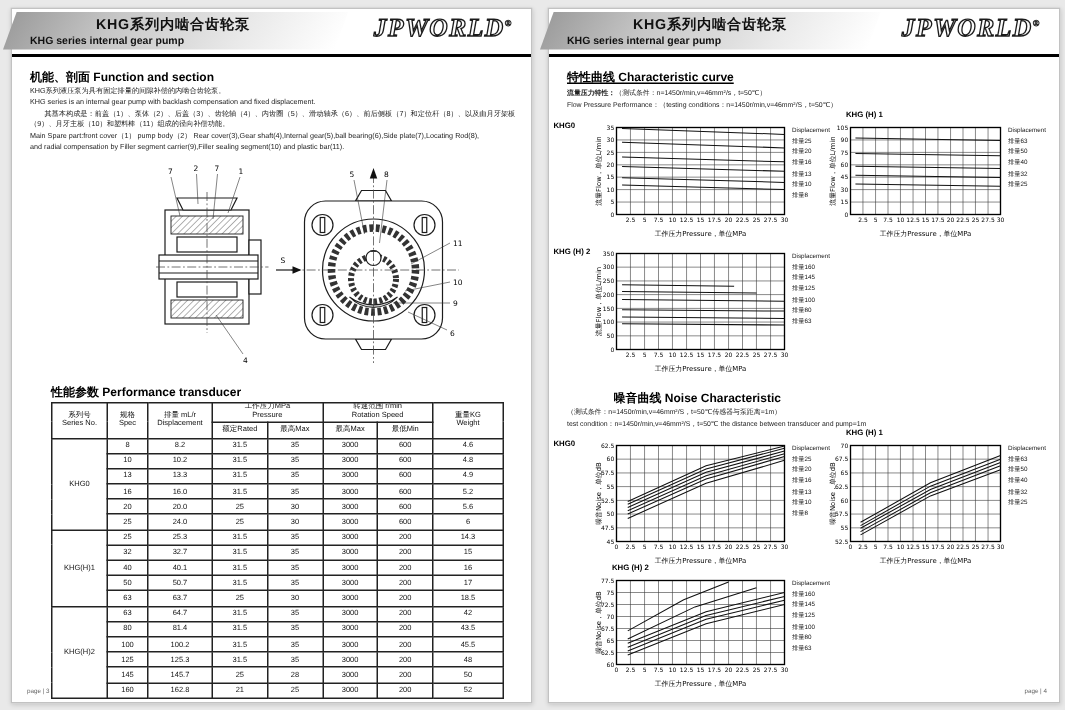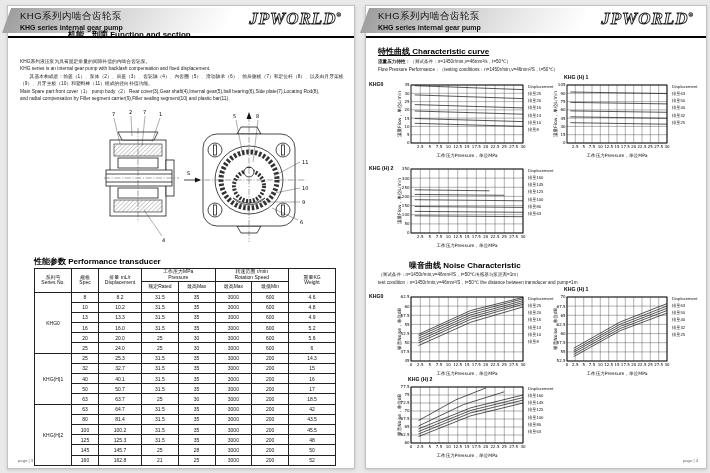--- a/index.html
+++ b/index.html
@@ -7,21 +7,21 @@
   .page{position:absolute;top:5px;height:462px;background:#fff;border:1px solid #c2c2c2;box-shadow:0 1px 3px rgba(0,0,0,.15);}
   .page-left{left:7px;width:346px;}
   .page-right{left:365px;width:340px;}
 
   
   .page-header{position:absolute;left:0;top:0;right:0;height:33px;}
   .header-band{position:absolute;left:-6px;top:2px;width:64%;height:25px;
     background:linear-gradient(105deg,#9d9d9d 0%,#c6c6c6 30%,#e9e9e9 70%,#ffffff 100%);
     transform:skewX(-20deg);transform-origin:bottom left;}
   .header-titles{position:absolute;left:12px;top:4px;}
-  .title-zh{font-size:9.5px;font-weight:normal;color:#111;letter-spacing:.5px;}
+  .title-zh{font-size:9.5px;font-weight:bold;color:#111;letter-spacing:.5px;margin-left:44px;}
   .title-en{font-size:7px;font-weight:bold;color:#111;margin-top:1px;}
   .logo{position:absolute;right:12px;top:3px;font-family:"Liberation Serif","DejaVu Serif",serif;
     font-style:italic;font-weight:900;font-size:17px;color:#fbfbfb;
     -webkit-text-stroke:0.9px #1b1b1b;letter-spacing:1px;}
   .logo sup{font-size:6px;-webkit-text-stroke:0.4px #1b1b1b;vertical-align:super;}
   .header-rule{position:absolute;left:0;right:0;top:30px;height:2.2px;background:#000;}
 
   .section-heading{position:absolute;font-size:8px;font-weight:bold;color:#000;}
   .body-text{position:absolute;font-size:4.8px;line-height:1.55;color:#222;}
   .cond-line{position:absolute;font-size:4.6px;color:#222;white-space:nowrap;}
@@ -64,21 +64,21 @@
     <div class="page-header">
       <div class="header-band"></div>
       <div class="header-titles">
         <div class="title-zh">KHG系列内啮合齿轮泵</div>
         <div class="title-en">KHG series internal gear pump</div>
       </div>
       <div class="logo"><span>JPWORLD</span><sup>®</sup></div>
       <div class="header-rule"></div>
     </div>
 
-    <div class="section-heading" style="left:12px;top:23px;margin-left:48px;">机能、剖面 Function and section</div>
+    <div class="section-heading" style="left:12px;top:40px;">机能、剖面 Function and section</div>
     <div class="body-text" style="left:12px;top:52px;right:10px;">
       <div>KHG系列液压泵为具有固定排量的间隙补偿的内啮合齿轮泵。</div>
       <div>KHG series is an internal gear pump with backlash compensation and fixed displacement.</div>
       <div>　　其基本构成是：前盖（1）、泵体（2）、后盖（3）、齿轮轴（4）、内齿圈（5）、滑动轴承（6）、前后侧板（7）和定位杆（8）、以及由月牙架板（9）、月牙主板（10）和塑料棒（11）组成的径向补偿功能。</div>
       <div>Main Spare part:front cover（1） pump body（2） Rear cover(3),Gear shaft(4),Internal gear(5),ball bearing(6),Side plate(7),Locating Rod(8),</div>
       <div>and radial compensation by Filler segment carrier(9),Filler sealing segment(10) and plastic bar(11).</div>
     </div>
 
     <div class="drawing">
       <svg width="210" height="150" viewBox="0 0 210 150">

